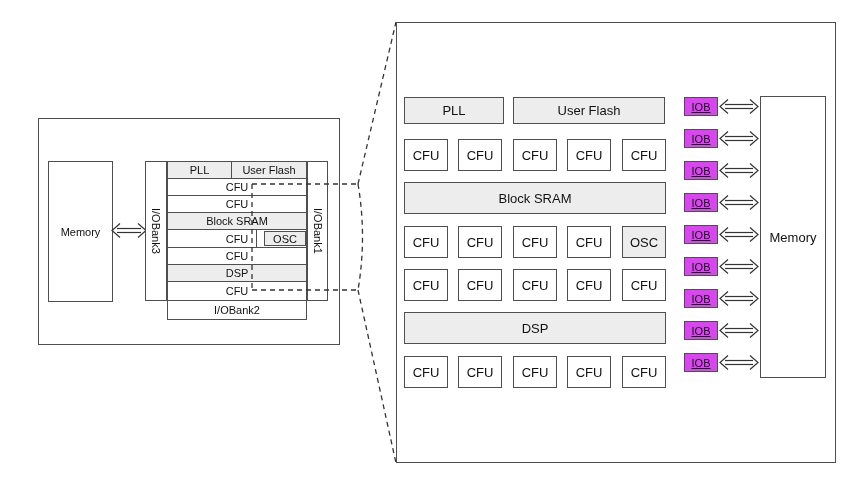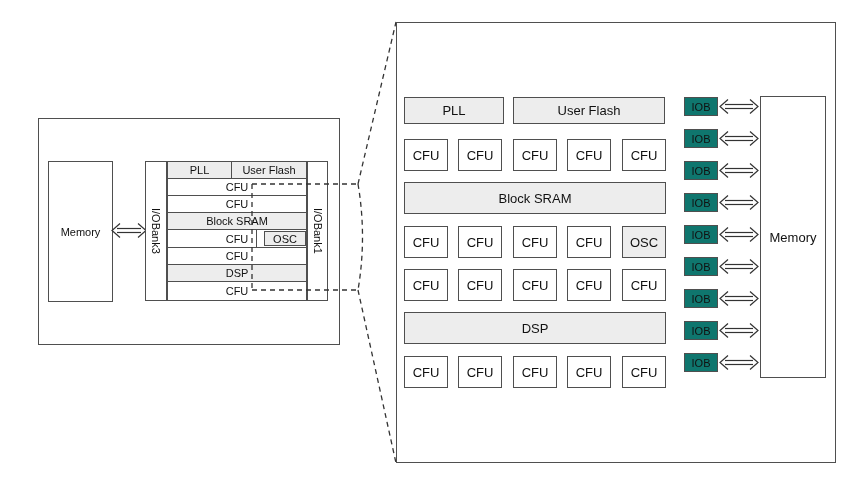--- a/index.html
+++ b/index.html
@@ -3,21 +3,21 @@
 <meta charset="utf-8">
 <style>
   html,body{margin:0;padding:0;background:#fff;}
   #stage{
     position:relative;width:861px;height:492px;background:#fff;overflow:hidden;
     font-family:"Liberation Sans","DejaVu Sans",sans-serif;color:#111;
   }
   .box{position:absolute;border:1px solid #4f4f4f;background:#fff;box-sizing:border-box;
        display:flex;align-items:center;justify-content:center;}
   .gray{background:#ededed;}
-  .iob{background:#0f766e;}
+  .iob{background:#d946ef;text-decoration:underline;}
   .lbl{white-space:nowrap;pointer-events:none;}
   .t11{font-size:11px;}
   .t13{font-size:13px;}
   .vert{writing-mode:vertical-rl;}
   .arrow-svg{position:absolute;}
   .overlay{position:absolute;left:0;top:0;pointer-events:none;}
   .row-divider{position:absolute;top:0;bottom:0;width:0;border-left:1px solid #4f4f4f;}
   .full-center{position:absolute;left:0;right:0;top:0;bottom:0;display:flex;align-items:center;justify-content:center;}
 </style>
 </head>
@@ -39,20 +39,23 @@
         <polyline points="28,1.5 36,8.5 28,15.5"></polyline>
     </g>
   </svg>
 
   <div class="box" style="left:145px;top:161px;width:22px;height:140px;">
     <span class="lbl t11 vert">I/OBank3</span>
   </div>
   <div class="box" style="left:307px;top:161px;width:21px;height:140px;">
     <span class="lbl t11 vert">I/OBank1</span>
   </div>
+  <div class="box" style="left:167px;top:300px;width:140px;height:20px;">
+    <span class="lbl t11">I/OBank2</span>
+  </div>
 
   <div class="box gray" style="left:167px;top:161px;width:140px;height:18px;padding:0;">
     <div style="width:63px;height:100%;border-right:1px solid #4f4f4f;display:flex;align-items:center;justify-content:center;">
       <span class="lbl t11">PLL</span>
     </div>
     <div style="flex:1;height:100%;display:flex;align-items:center;justify-content:center;">
       <span class="lbl t11">User Flash</span>
     </div>
   </div>
   <div class="box" style="left:167px;top:178px;width:140px;height:18px;">

